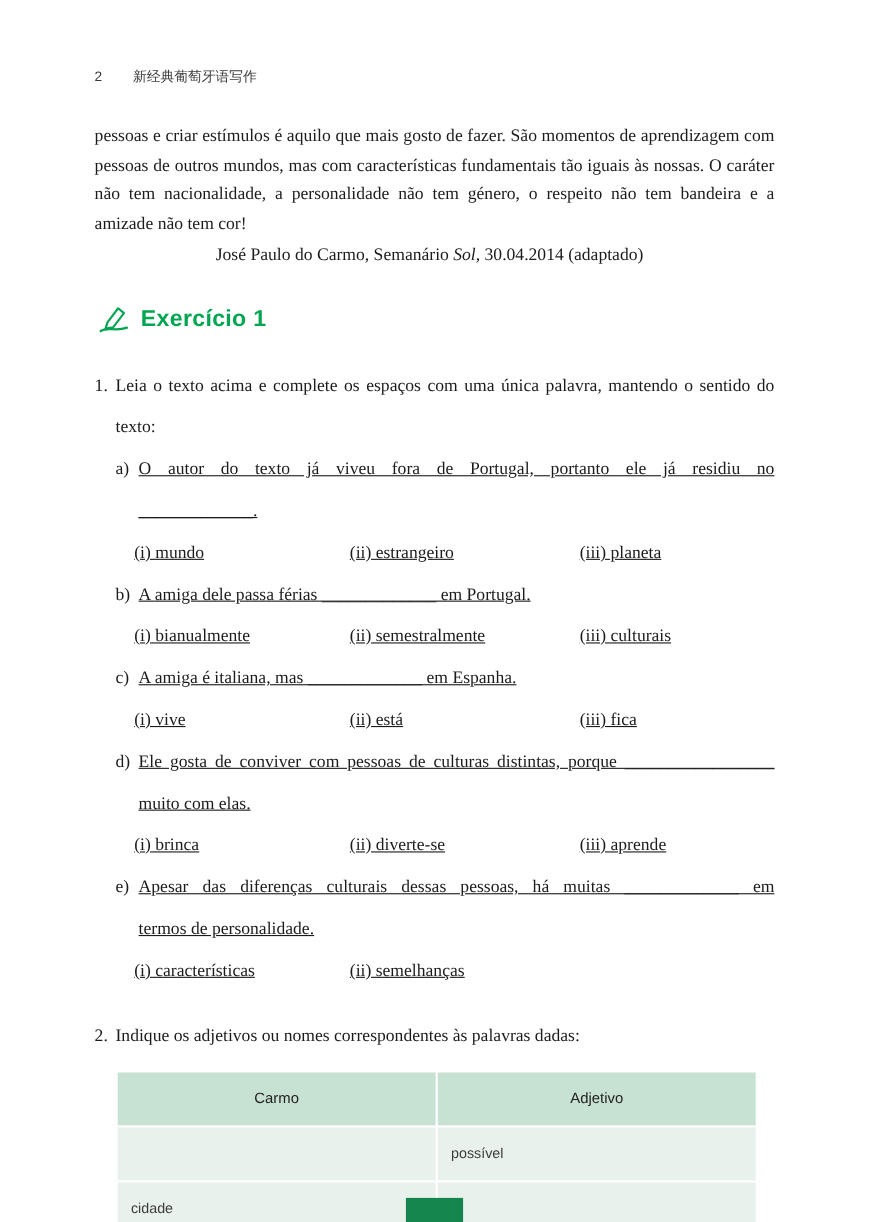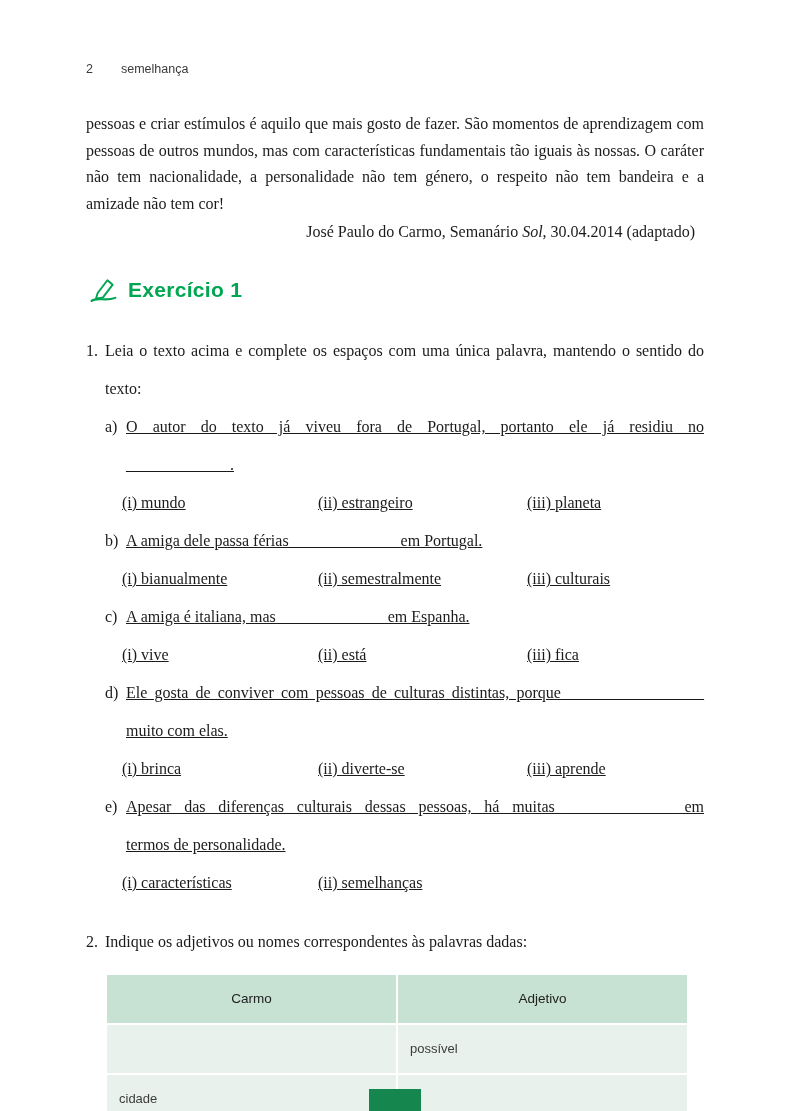--- a/index.html
+++ b/index.html
@@ -24,21 +24,21 @@
     display:flex; align-items:baseline;
   }
   .page-number { margin-right:28px; }
   .content {
     position:absolute; top:111px; left:86px; width:618px;
   }
   .reading-paragraph {
     font-size:16px; line-height:26.5px; text-align:justify;
   }
   .attribution {
-    font-size:16px; line-height:26px; text-align:right;
+    font-size:16px; line-height:26px; text-align:center;
     padding-right:9px; margin-top:2px;
   }
   .exercise-heading {
     display:flex; align-items:center; gap:10px;
     margin-top:31px; margin-left:2px;
     font-family:"Liberation Sans", sans-serif;
     font-weight:bold; font-size:21px; color:var(--accent);
     letter-spacing:0.3px;
   }
   .pencil-icon { flex:0 0 auto; display:block; }
@@ -81,21 +81,21 @@
     transform:translateX(-50%);
     width:52px; height:22px;
     background:var(--tab);
   }
 </style>
 </head>
 <body>
 
 <div class="page-header">
   <span class="page-number">2</span>
-  <span class="book-title">semelhança</span>
+  <span class="book-title">新经典葡萄牙语写作</span>
 </div>
 
 <div class="content">
 
   <p class="reading-paragraph">pessoas e criar estímulos é aquilo que mais gosto de fazer. São momentos de aprendizagem com pessoas de outros mundos, mas com características fundamentais tão iguais às nossas. O caráter não tem nacionalidade, a personalidade não tem género, o respeito não tem bandeira e a amizade não tem cor!</p>
 
   <p class="attribution"><span>José Paulo do Carmo, Semanário </span><i>Sol</i><span>, 30.04.2014 (adaptado)</span></p>
 
   <h2 class="exercise-heading">
     <svg class="pencil-icon" width="30" height="27" viewBox="0 0 34 30" aria-hidden="true">

